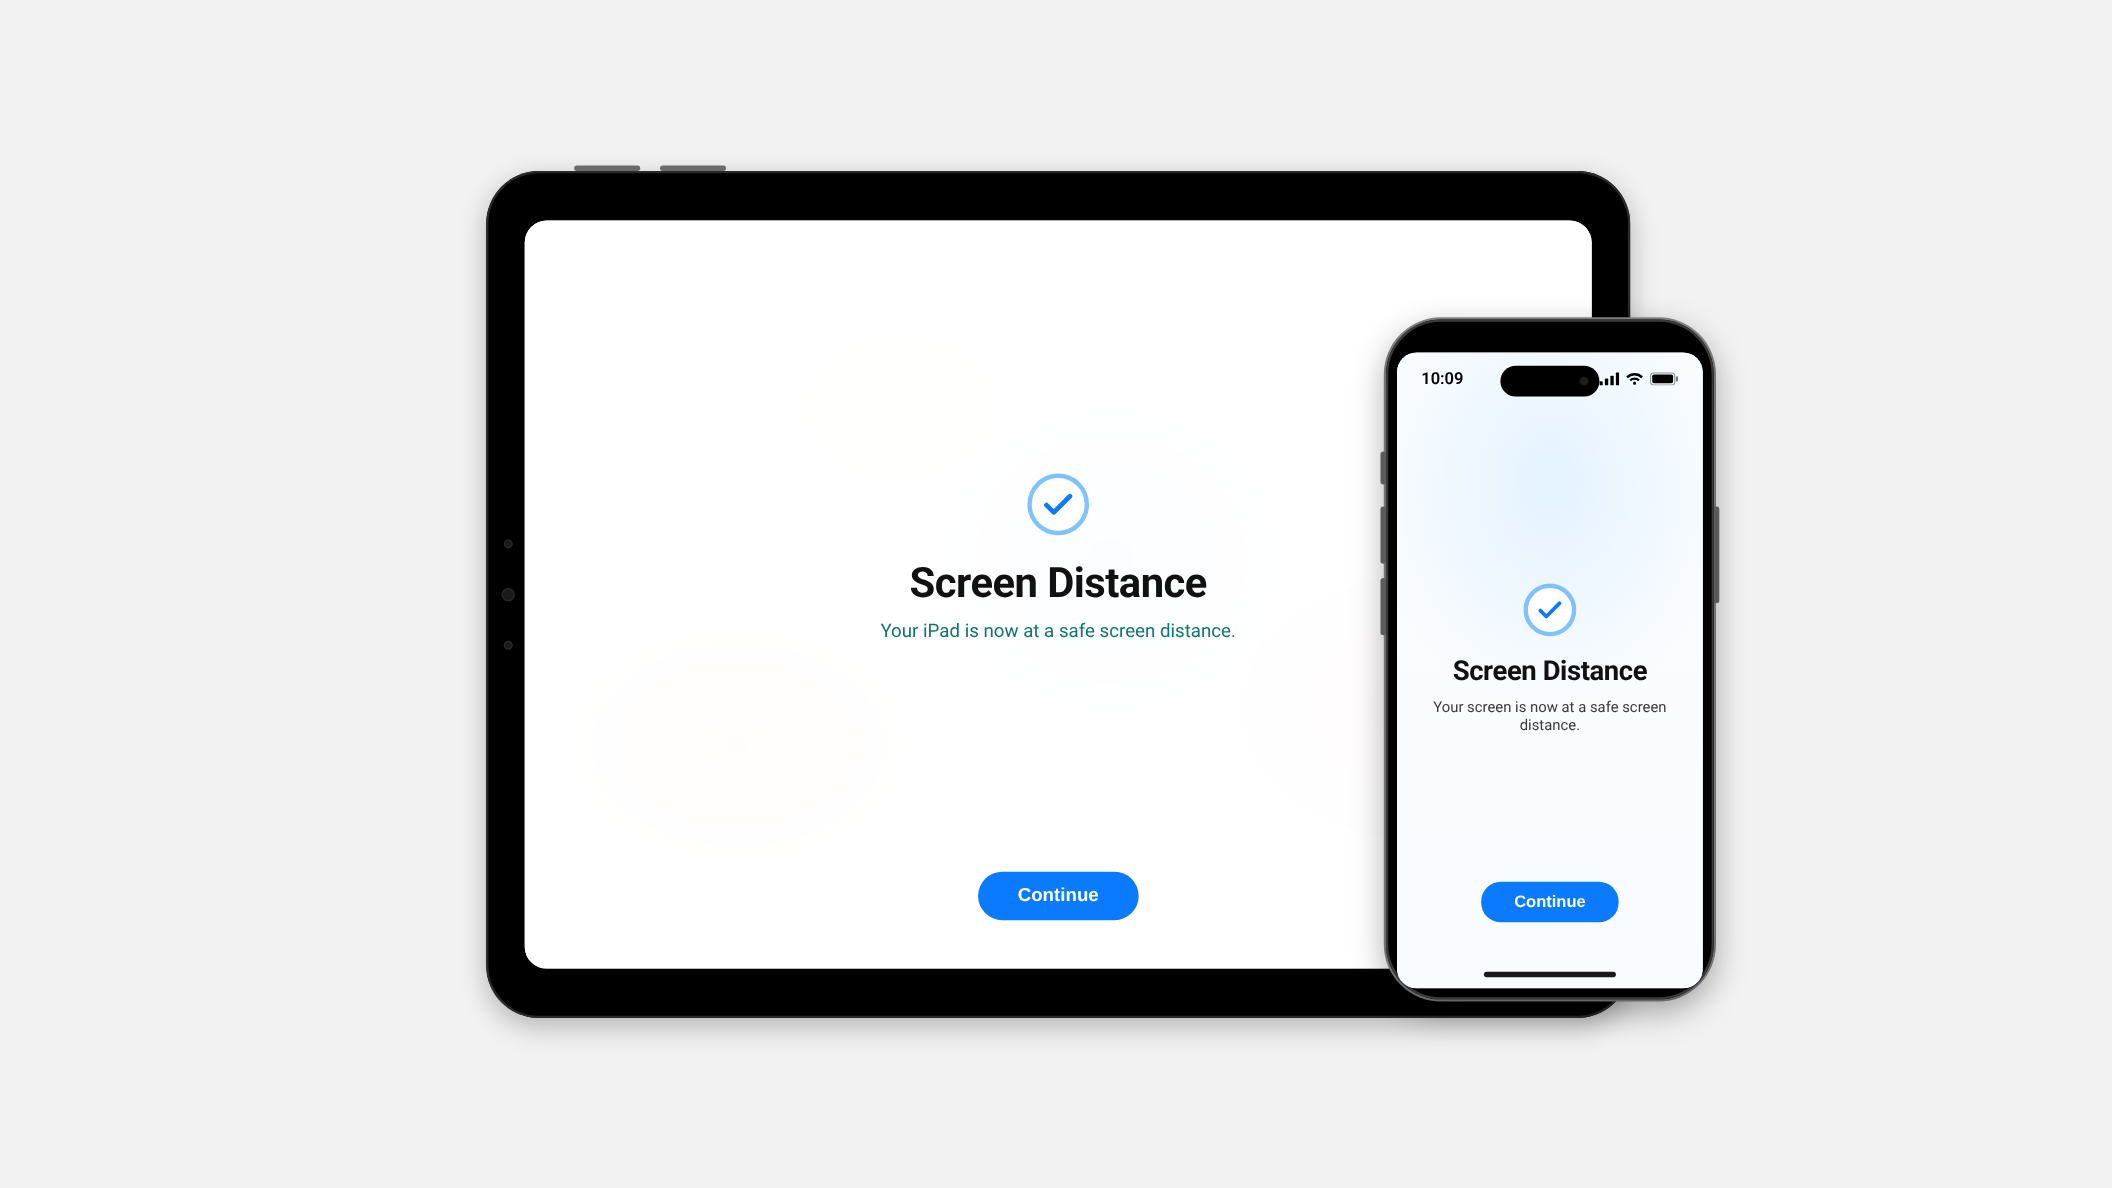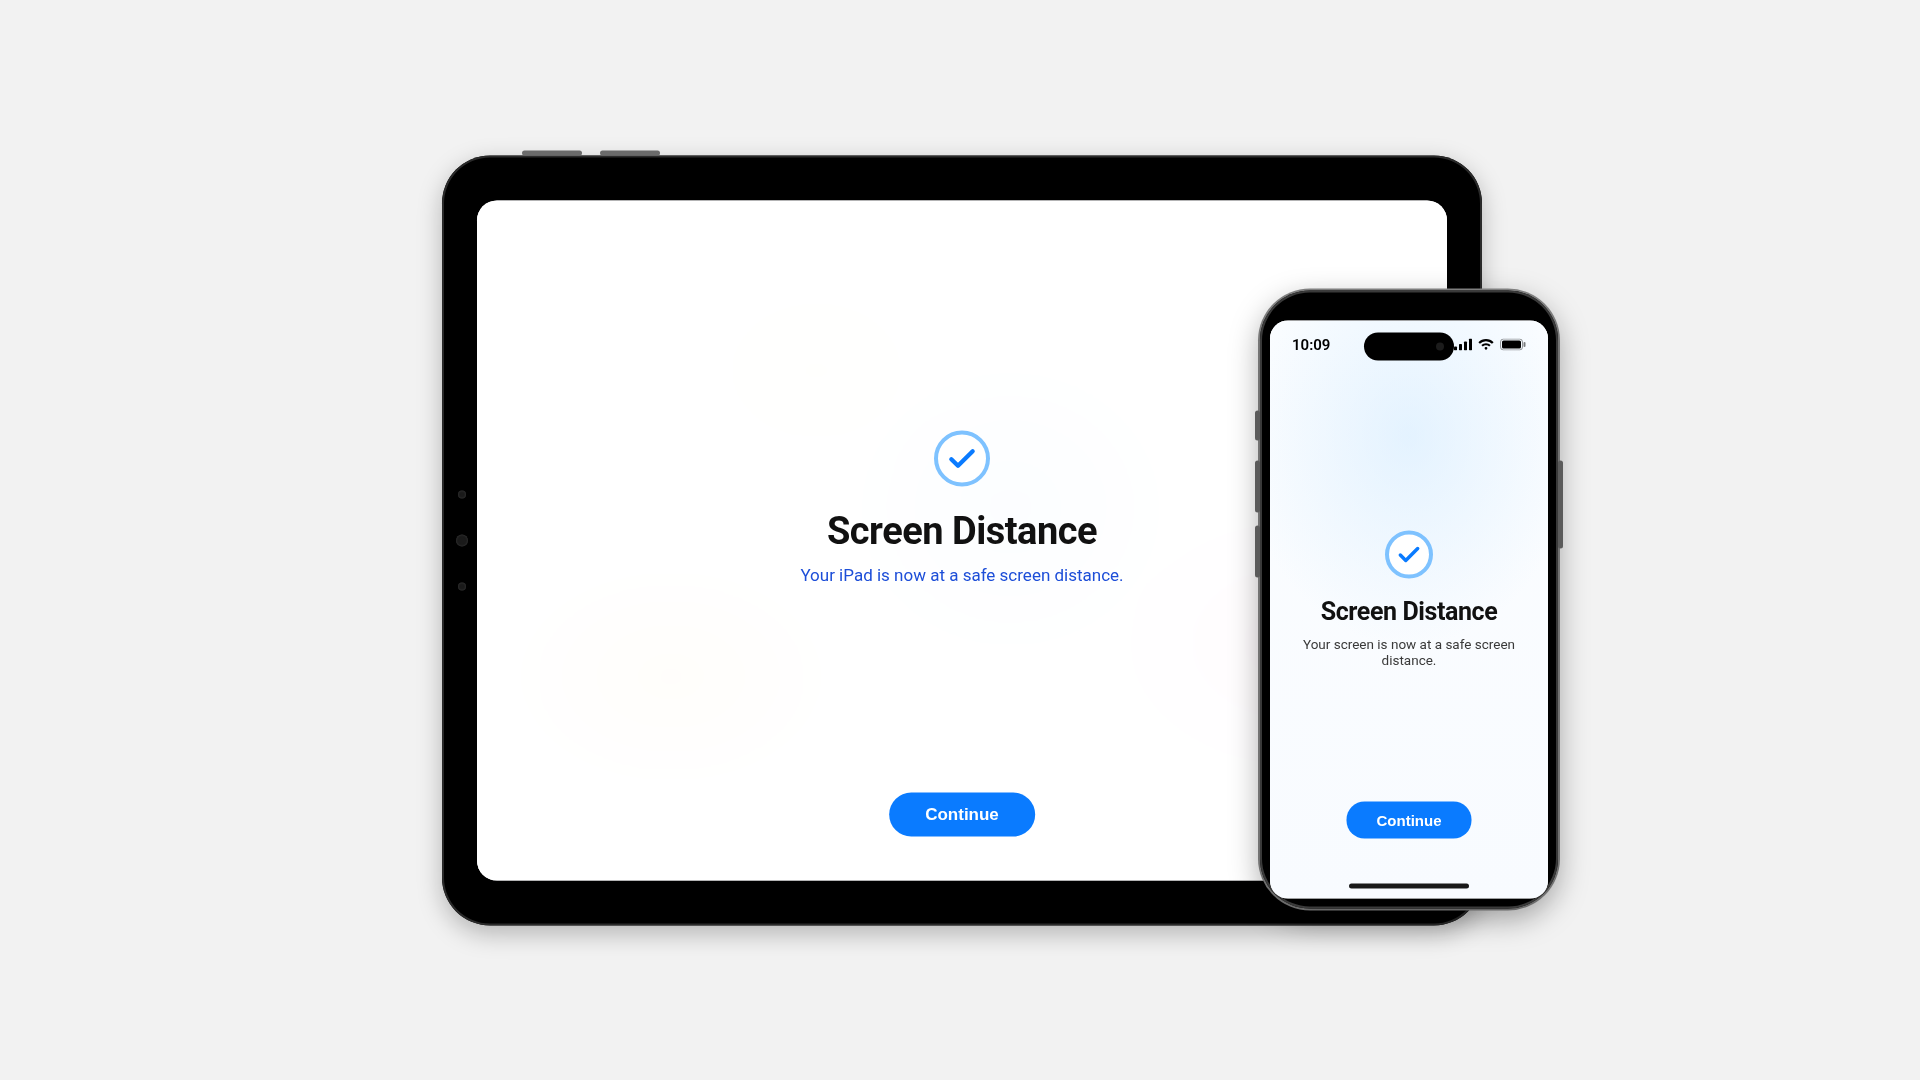--- a/index.html
+++ b/index.html
@@ -100,21 +100,21 @@
 
   .title-ipad {
     font-size: 38px;
     font-weight: 700;
     color:#111;
     letter-spacing: -0.5px;
     margin-bottom: 12px;
   }
   .subtitle-ipad {
     font-size: 17px;
-    color:#1d4ed8;
+    color:#0f766e;
   }
   .ipad-continue {
     position:absolute;
     bottom: 44px;
     left:50%; transform:translateX(-50%);
     background:#0a7bff;
     color:#fff;
     border:none;
     border-radius: 22px;
     padding: 12px 36px;

